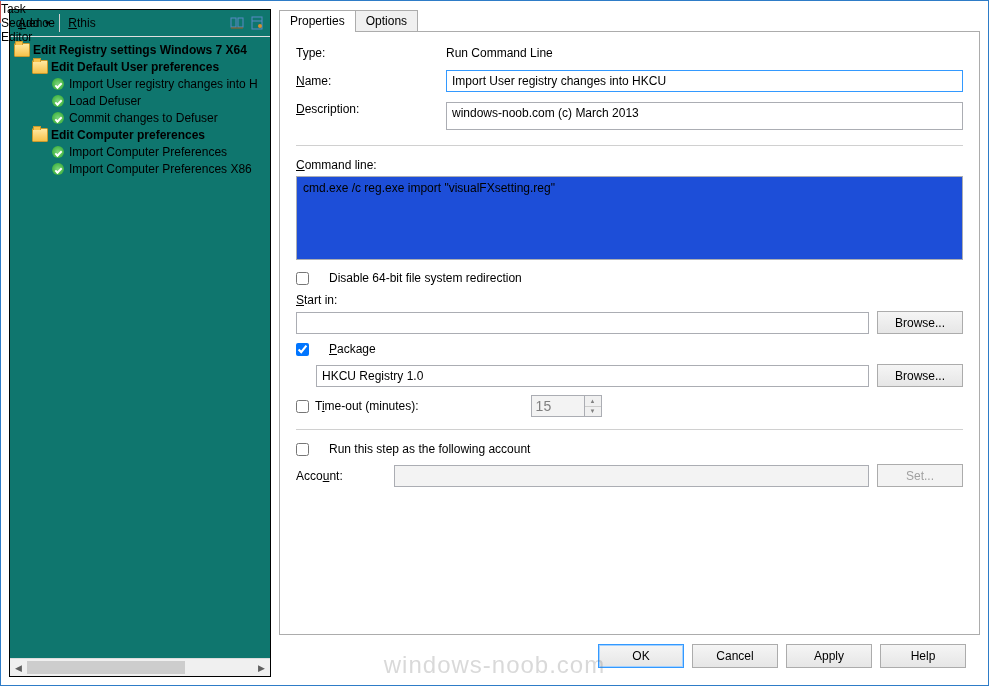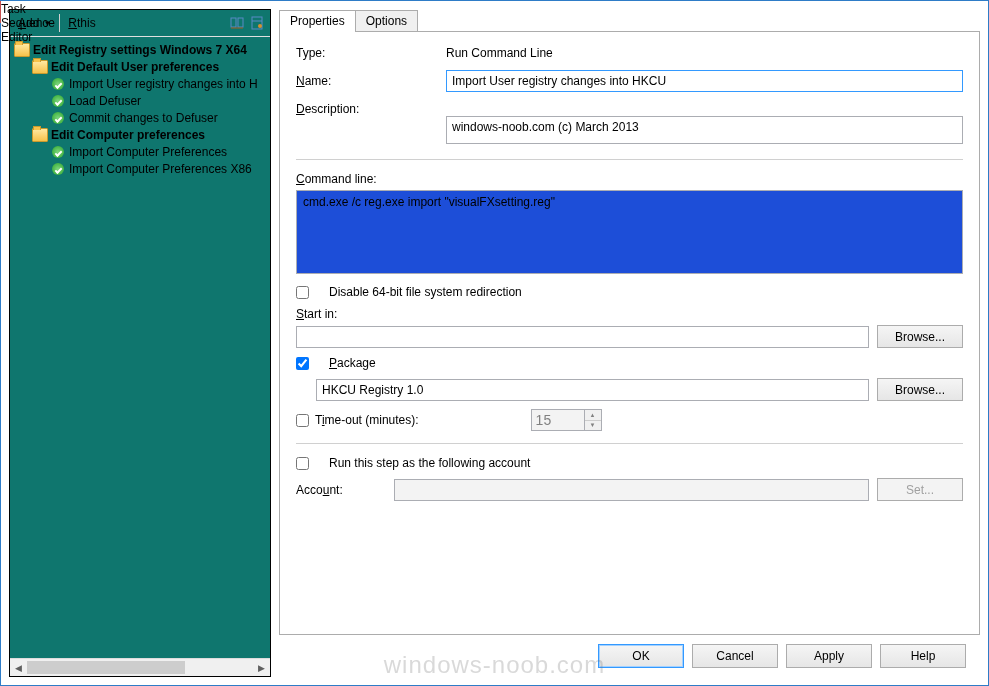--- a/index.html
+++ b/index.html
@@ -243,21 +243,20 @@
 .desc-box {
   width: 100%;
   box-sizing: border-box;
   border: 1px solid #abadb3;
   padding: 3px 5px;
   font-family: inherit;
   font-size: 12px;
   height: 28px;
   background: #fff;
   resize: none;
-  margin-top: 14px;
 }
 .hr {
   border: none;
   border-top: 1px solid #d0d0d0;
   margin: 12px 0;
 }
 .cmd-box {
   width: 100%;
   height: 84px;
   box-sizing: border-box;

